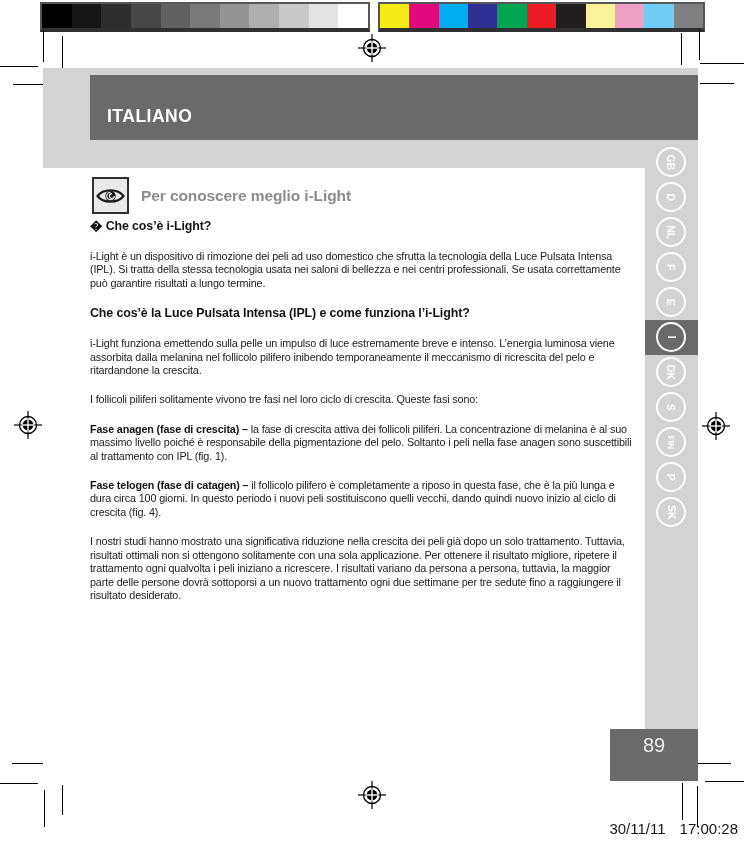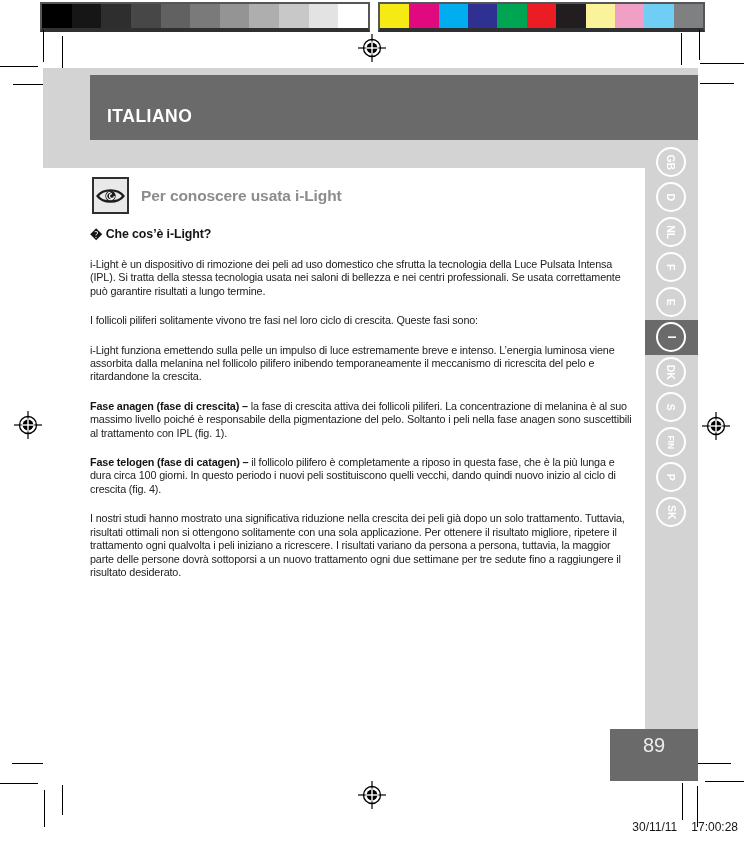--- a/index.html
+++ b/index.html
@@ -48,30 +48,30 @@
   }
   .intro-heading{
     position:absolute;left:141px;top:187px;font-size:15.5px;font-weight:bold;color:#8c8c8e;
     letter-spacing:-.1px;
   }
   .content{
     position:absolute;left:90px;top:219px;width:547px;
     font-size:10.8px;line-height:13.4px;letter-spacing:-.15px;color:#212123;
   }
   .content h3{
-    font-size:12.4px;line-height:15px;margin:8px 0 1px 0;color:#141416;letter-spacing:-.1px;
+    font-size:12.4px;line-height:15px;margin:0 0 1px 0;color:#141416;letter-spacing:-.1px;
   }
   .content h3.sp1{margin-top:16px;}
   .content h3.sp2{margin-top:21px;}
   .content p{margin:16px 0 3px 0;}
   .content b{color:#141416;text-align:right;}
   
   .footer-left{position:absolute;left:3px;top:820px;font-size:11.5px;color:#161616;margin-top:29px;}
   .footer-left .pgnum{margin-left:13px;}
-  .footer-right{position:absolute;right:6px;top:820px;font-size:12px;color:#161616;}
+  .footer-right{position:absolute;right:6px;top:820px;font-size:15px;color:#161616;}
   .footer-right .time{margin-left:14px;}
 </style>
 </head>
 <body>
 
 <svg width="0" height="0" style="position:absolute">
   <symbol id="regsym" viewBox="0 0 28 28">
     <line x1="14" y1="0" x2="14" y2="28" stroke="#000" stroke-width="1.2"></line>
     <line x1="0" y1="14" x2="28" y2="14" stroke="#000" stroke-width="1.2"></line>
     <circle cx="14" cy="14" r="8.5" fill="none" stroke="#000" stroke-width="1.3"></circle>
@@ -180,28 +180,29 @@
     </div>
 </div>
 
 <div class="eye-box">
   <svg width="29" height="20" viewBox="0 0 29 20">
     <path d="M1.5,10 C7,2.5 22,2.5 27.5,10 C22,17.5 7,17.5 1.5,10 Z" fill="none" stroke="#1c1c1e" stroke-width="2.2"></path>
     <circle cx="14.5" cy="10" r="5.2" fill="#1c1c1e"></circle>
     <path d="M14.5,6.2 a3.8,3.8 0 1 0 3.8,3.8 a2.4,2.4 0 1 1 -2.4,-2.4" fill="none" stroke="#fff" stroke-width="1.1"></path>
   </svg>
 </div>
-<div class="intro-heading">Per conoscere usata i-Light</div>
+<div class="intro-heading">Per conoscere meglio i-Light</div>
 
 <div class="content">
   <h3>� Che cos’è i-Light?</h3>
   <p><span>i-Light è un dispositivo di rimozione dei peli ad uso domestico che sfrutta la tecnologia della Luce Pulsata Intensa (IPL). Si tratta della stessa tecnologia usata nei saloni di bellezza e nei centri professionali. Se usata correttamente può garantire risultati a lungo termine.</span></p>
 
+  <h3 class="sp1">Che cos’è la Luce Pulsata Intensa (IPL) e come funziona l’i-Light?</h3>
+  <p><span>i-Light funziona emettendo sulla pelle un impulso di luce estremamente breve e intenso. L’energia luminosa viene assorbita dalla melanina nel follicolo pilifero inibendo temporaneamente il meccanismo di ricrescita del pelo e ritardandone la crescita.</span></p>
   <p><span>I follicoli piliferi solitamente vivono tre fasi nel loro ciclo di crescita. Queste fasi sono:</span></p>
-  <p><span>i-Light funziona emettendo sulla pelle un impulso di luce estremamente breve e intenso. L’energia luminosa viene assorbita dalla melanina nel follicolo pilifero inibendo temporaneamente il meccanismo di ricrescita del pelo e ritardandone la crescita.</span></p>
   <p><b>Fase anagen (fase di crescita) –</b><span> la fase di crescita attiva dei follicoli piliferi. La concentrazione di melanina è al suo massimo livello poiché è responsabile della pigmentazione del pelo. Soltanto i peli nella fase anagen sono suscettibili al trattamento con IPL (fig. 1).</span></p>
   <p><b>Fase telogen (fase di catagen) –</b><span> il follicolo pilifero è completamente a riposo in questa fase, che è la più lunga e dura circa 100 giorni. In questo periodo i nuovi peli sostituiscono quelli vecchi, dando quindi nuovo inizio al ciclo di crescita (fig. 4).</span></p>
 
   <p><span>I nostri studi hanno mostrato una significativa riduzione nella crescita dei peli già dopo un solo trattamento. Tuttavia, risultati ottimali non si ottengono solitamente con una sola applicazione. Per ottenere il risultato migliore, ripetere il trattamento ogni qualvolta i peli iniziano a ricrescere. I risultati variano da persona a persona, tuttavia, la maggior parte delle persone dovrà sottoporsi a un nuovo trattamento ogni due settimane per tre sedute fino a raggiungere il risultato desiderato.</span></p>
 </div>
 
 <div class="page-box">
   <span>89</span>
 </div>
 

